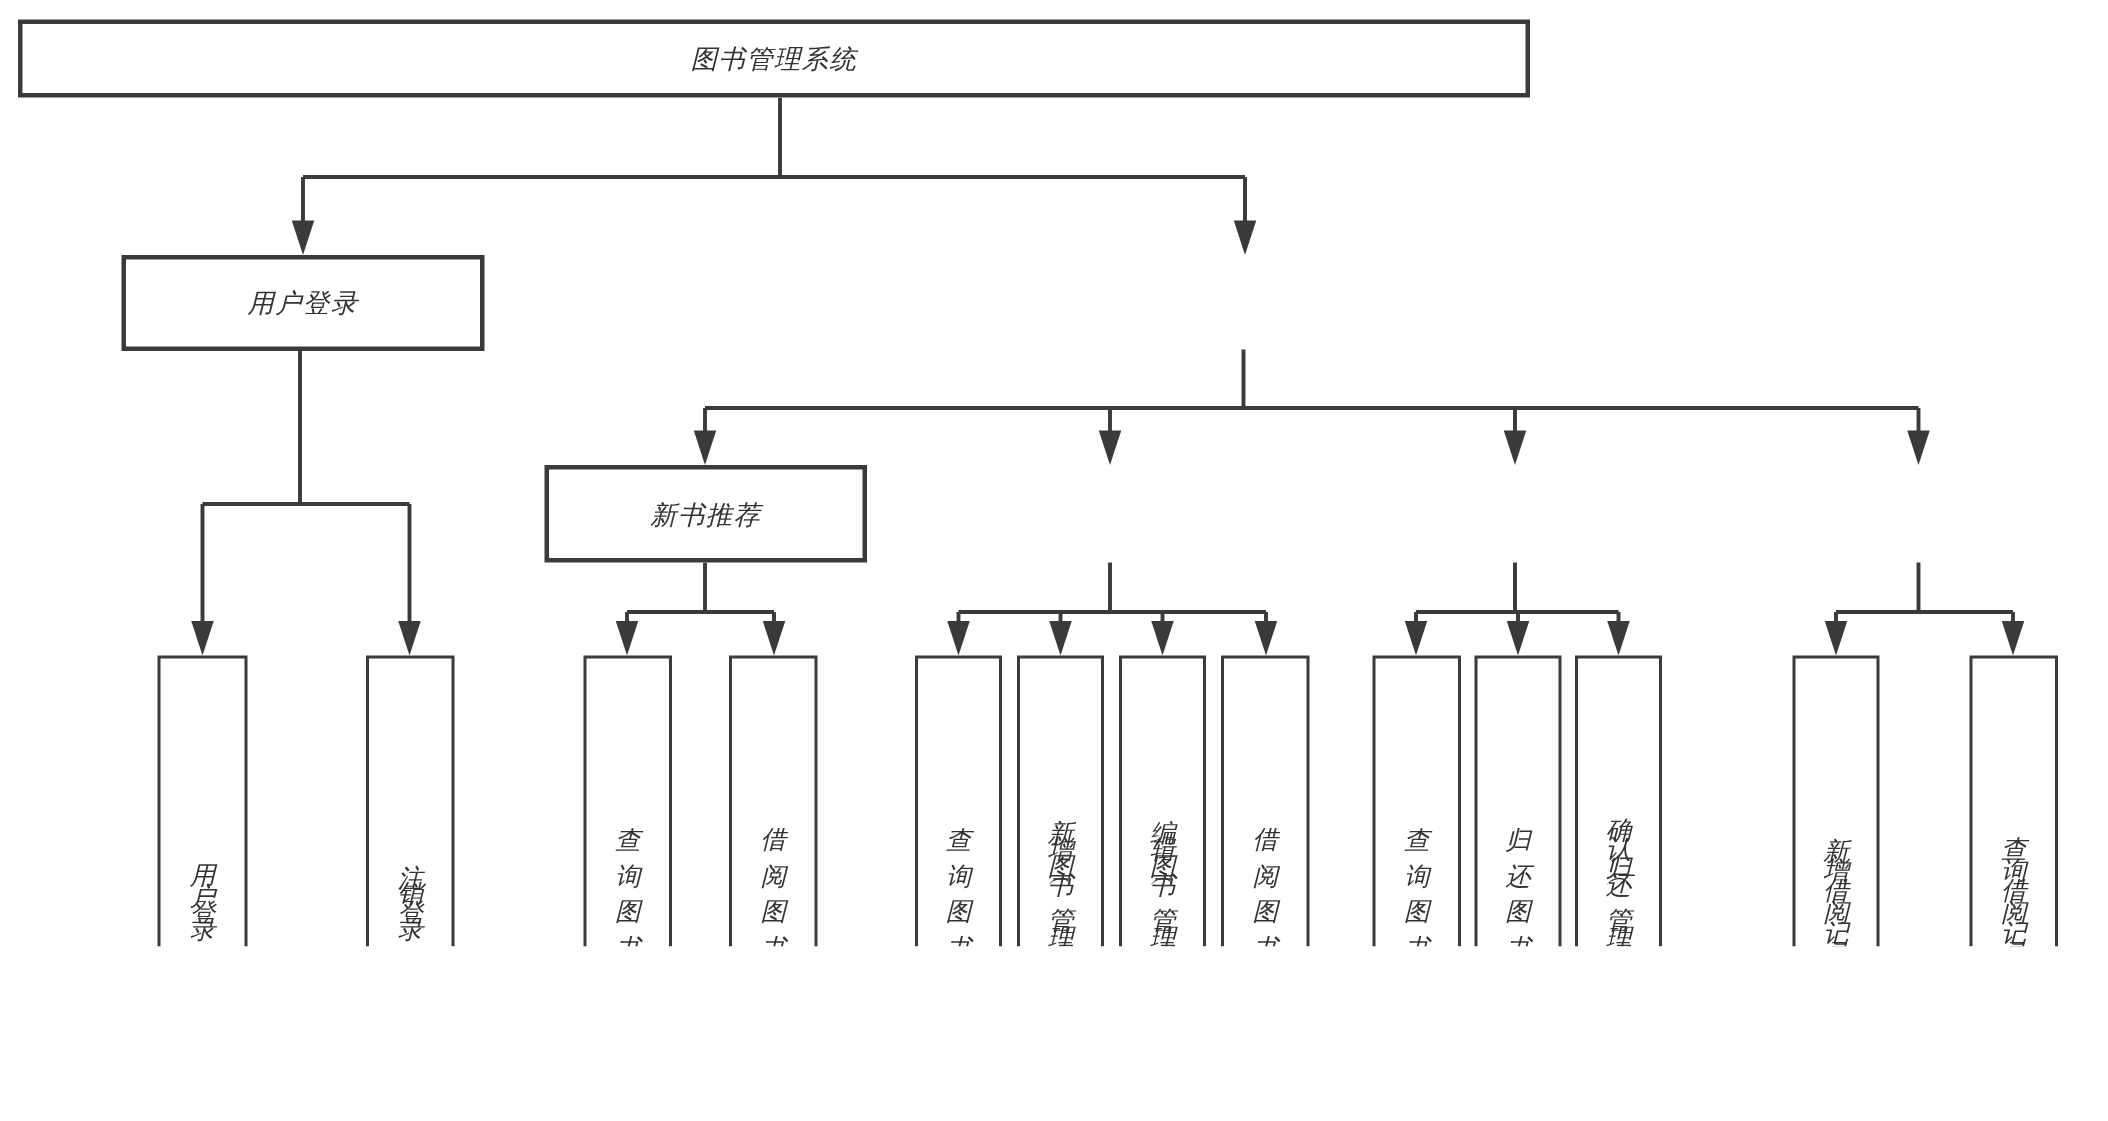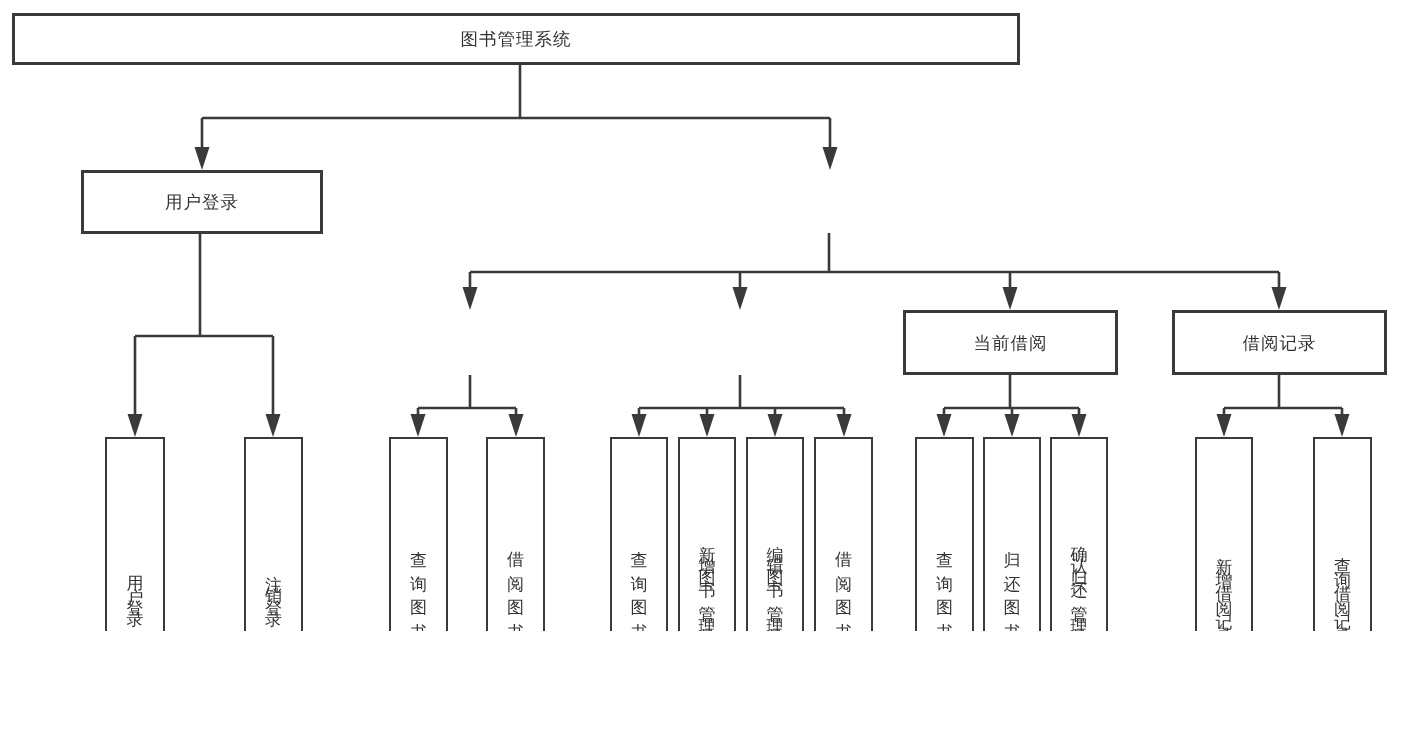--- a/index.html
+++ b/index.html
@@ -1,20 +1,21 @@
 <!DOCTYPE html>
 <html style="--line: #3a3a3a; --box-border: #3a3a3a; --text: #333333; --background: #ffffff; --watermark: #a6a6a6;"><head>
 <meta charset="utf-8">
 <style>
   html,body{margin:0;padding:0;background:#fff;}
   .canvas{
     position:relative;width:1405px;height:631px;overflow:hidden;
     background:var(--background,#ffffff);
     font-family:"Liberation Sans",sans-serif;
     color:var(--text,#333333);
+    font-style:italic;
   }
   .connectors{position:absolute;left:0;top:0;width:1405px;height:747px;}
   .connectors .ln{fill:none;stroke:var(--line,#3a3a3a);stroke-width:2.6px;}
   .connectors .ah{fill:var(--line,#3a3a3a);stroke:none;}
   .node{
     position:absolute;box-sizing:border-box;background:#ffffff;
     border:3px solid var(--box-border,#3a3a3a);
     display:flex;align-items:center;justify-content:center;
     font-size:17.5px;letter-spacing:1px;white-space:nowrap;
   }
@@ -74,25 +75,22 @@
   </svg>
 
   <div class="node" style="left:12px;top:13px;width:1008px;height:52px">
     <span>图书管理系统</span>
   </div>
 
   <div class="node" style="left:81px;top:170px;width:242px;height:64px">
     <span>用户登录</span>
   </div>
 
-  <div class="node" style="left:903px;top:310px;width:215px;height:65px">
-    <span>当前借阅</span>
-  </div>
-  <div class="node" style="left:1172px;top:310px;width:215px;height:65px">
-    <span>借阅记录</span>
+  <div class="node" style="left:363px;top:310px;width:215px;height:65px">
+    <span>新书推荐</span>
   </div>
 
   <div class="node leaf" style="left:105px;top:437px;width:60px;height:298px">
     <span class="vtext sp12">用户登录</span>
   </div>
   <div class="node leaf" style="left:244px;top:437px;width:59px;height:298px">
     <span class="vtext sp12">注销登录</span>
   </div>
 
   <div class="node leaf" style="left:389px;top:437px;width:59px;height:298px">

